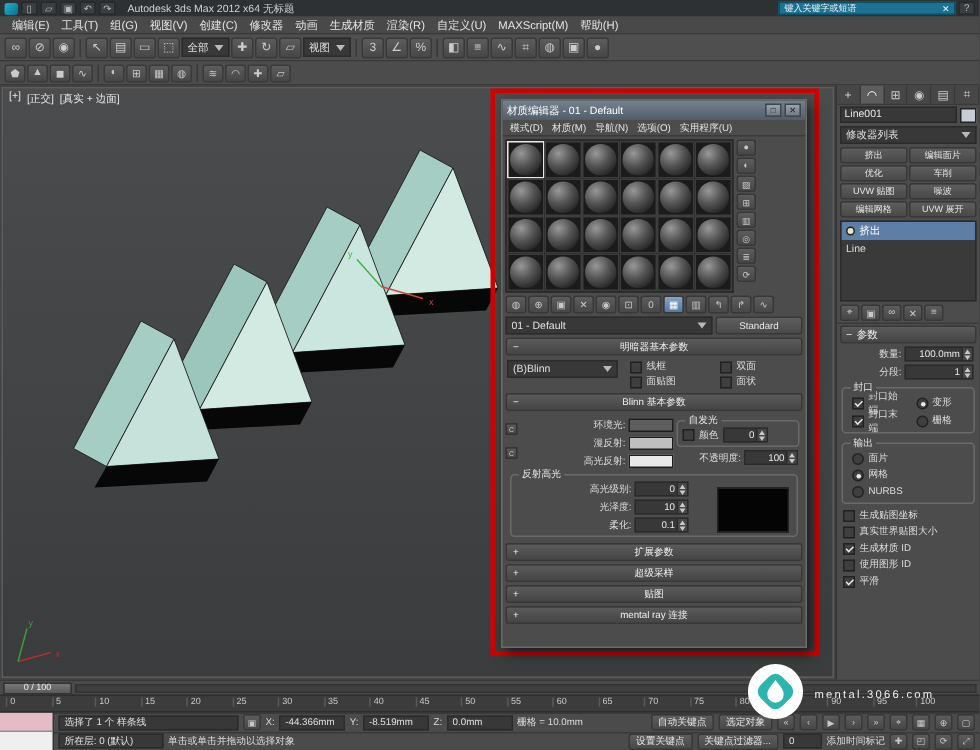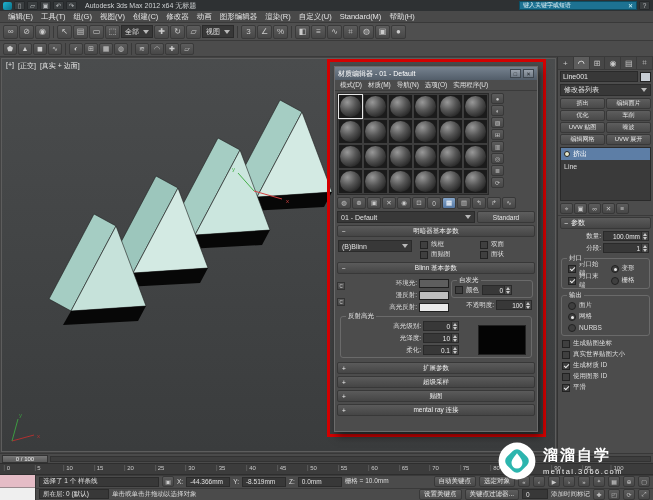--- a/index.html
+++ b/index.html
@@ -147,24 +147,24 @@
   </div>
 
   <div class="menubar">
     <span class="menu-item">编辑(E)</span>
     <span class="menu-item">工具(T)</span>
     <span class="menu-item">组(G)</span>
     <span class="menu-item">视图(V)</span>
     <span class="menu-item">创建(C)</span>
     <span class="menu-item">修改器</span>
     <span class="menu-item">动画</span>
-    <span class="menu-item">图形编辑器</span>
+    <span class="menu-item">生成材质</span>
     <span class="menu-item">渲染(R)</span>
     <span class="menu-item">自定义(U)</span>
-    <span class="menu-item">Standard(M)</span>
+    <span class="menu-item">MAXScript(M)</span>
     <span class="menu-item">帮助(H)</span>
   </div>
 
   <div class="toolbar">
     <span class="t-ico">∞</span>
     <span class="t-ico">⊘</span>
     <span class="t-ico">◉</span>
     <span class="t-sep"></span>
     <span class="t-ico">↖</span>
     <span class="t-ico">▤</span>
@@ -727,18 +727,17 @@
     </div>
   </div>
 
   <div class="watermark">
     <svg width="38" height="38" viewBox="0 0 32 32">
       <circle cx="16" cy="16" r="15.5" fill="#ffffff"></circle>
       <rect x="7.5" y="7.5" width="17" height="17" rx="5" fill="#2cb5ae" transform="rotate(45 16 16)"></rect>
       <path d="M16 9.5 c2.6 3.6 4.6 5.4 4.6 8.2 a4.6 4.6 0 1 1 -9.2 0 c0 -2.8 2 -4.6 4.6 -8.2" fill="#ffffff"></path>
     </svg>
     <div class="wm-texts">
-      <span class="wm-brand">溜溜自学</span>
       <span class="wm-site">mental.3066.com</span>
     </div>
   </div>
 
 </div>
 
 </body></html>

